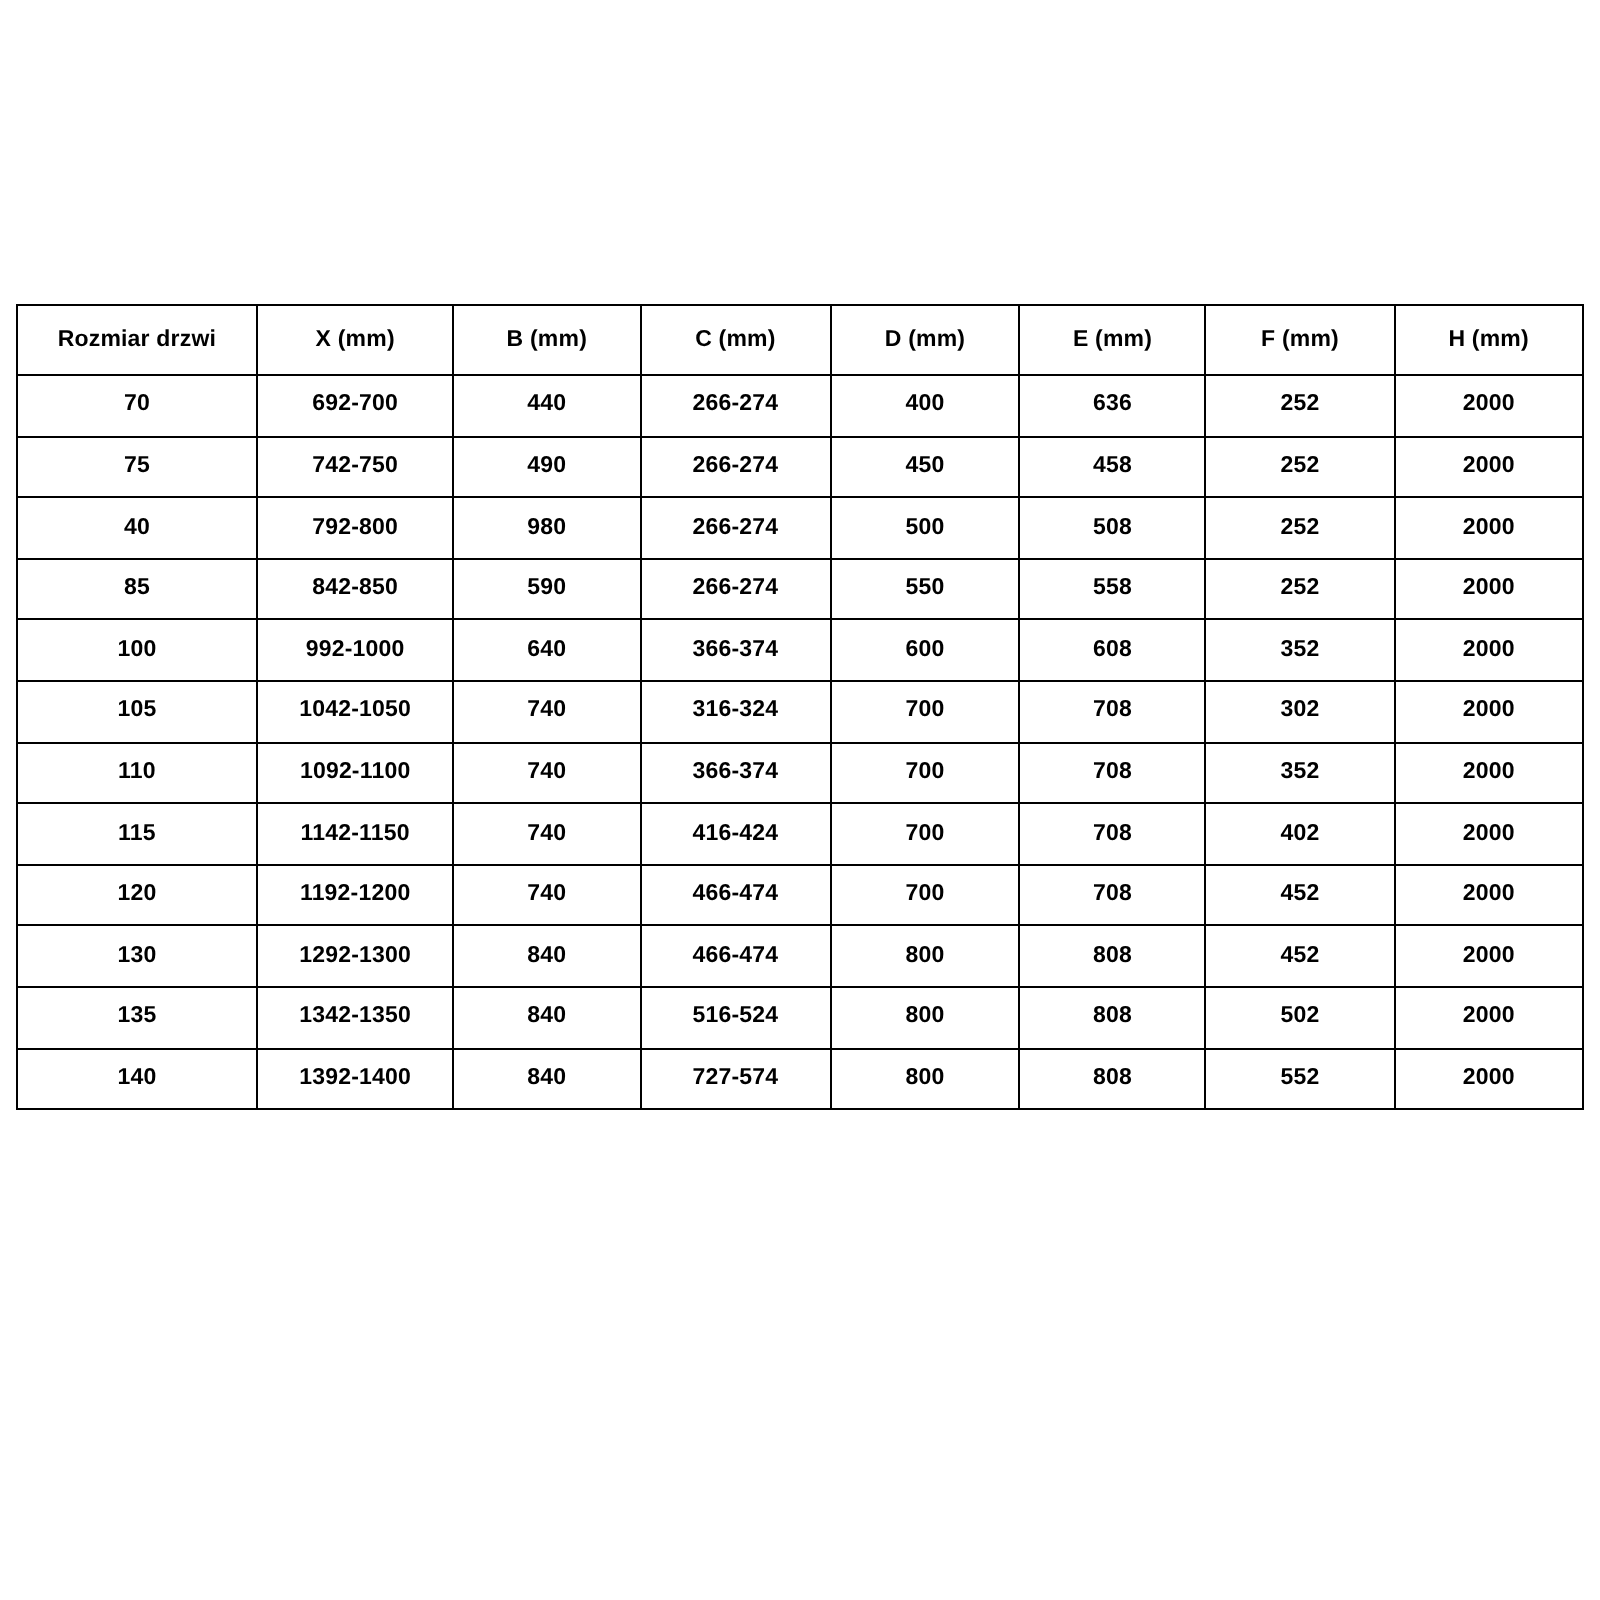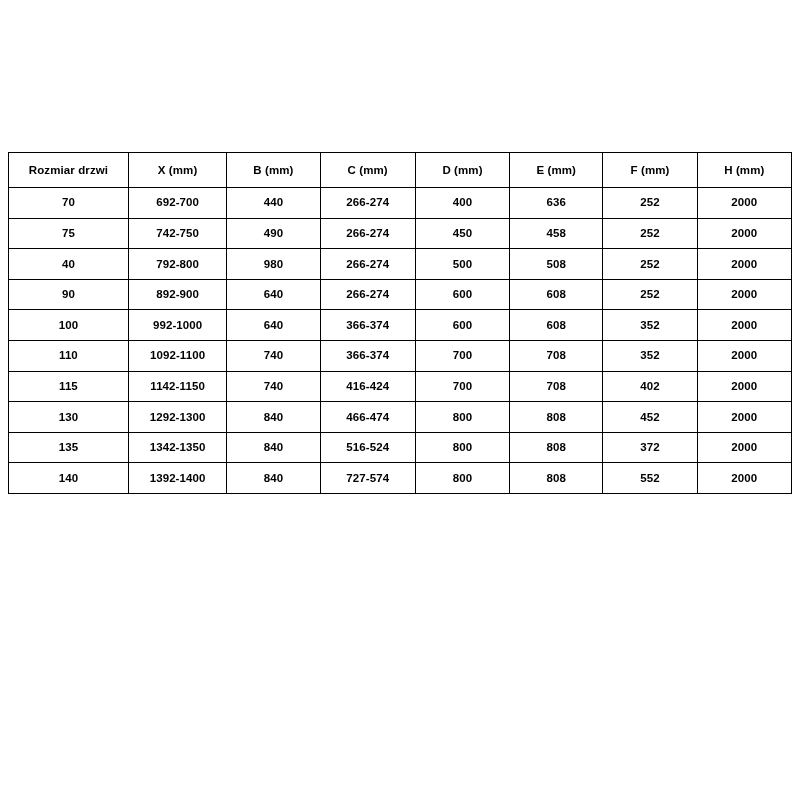--- a/index.html
+++ b/index.html
@@ -108,77 +108,97 @@
           <td>40</td>
           <td>792-800</td>
           <td>980</td>
           <td>266-274</td>
           <td>500</td>
           <td>508</td>
           <td>252</td>
           <td>2000</td>
         </tr>
         <tr>
-          <td>90</td>
-          <td>892-900</td>
-          <td>640</td>
-          <td>266-274</td>
-          <td>600</td>
-          <td>608</td>
+          <td>85</td>
+          <td>842-850</td>
+          <td>590</td>
+          <td>266-274</td>
+          <td>550</td>
+          <td>558</td>
           <td>252</td>
           <td>2000</td>
         </tr>
         <tr>
           <td>100</td>
           <td>992-1000</td>
           <td>640</td>
           <td>366-374</td>
           <td>600</td>
           <td>608</td>
           <td>352</td>
           <td>2000</td>
         </tr>
         <tr>
+          <td>105</td>
+          <td>1042-1050</td>
+          <td>740</td>
+          <td>316-324</td>
+          <td>700</td>
+          <td>708</td>
+          <td>302</td>
+          <td>2000</td>
+        </tr>
+        <tr>
           <td>110</td>
           <td>1092-1100</td>
           <td>740</td>
           <td>366-374</td>
           <td>700</td>
           <td>708</td>
           <td>352</td>
           <td>2000</td>
         </tr>
         <tr>
           <td>115</td>
           <td>1142-1150</td>
           <td>740</td>
           <td>416-424</td>
           <td>700</td>
           <td>708</td>
           <td>402</td>
+          <td>2000</td>
+        </tr>
+        <tr>
+          <td>120</td>
+          <td>1192-1200</td>
+          <td>740</td>
+          <td>466-474</td>
+          <td>700</td>
+          <td>708</td>
+          <td>452</td>
           <td>2000</td>
         </tr>
         <tr>
           <td>130</td>
           <td>1292-1300</td>
           <td>840</td>
           <td>466-474</td>
           <td>800</td>
           <td>808</td>
           <td>452</td>
           <td>2000</td>
         </tr>
         <tr>
           <td>135</td>
           <td>1342-1350</td>
           <td>840</td>
           <td>516-524</td>
           <td>800</td>
           <td>808</td>
-          <td>372</td>
+          <td>502</td>
           <td>2000</td>
         </tr>
         <tr>
           <td>140</td>
           <td>1392-1400</td>
           <td>840</td>
           <td>727-574</td>
           <td>800</td>
           <td>808</td>
           <td>552</td>

